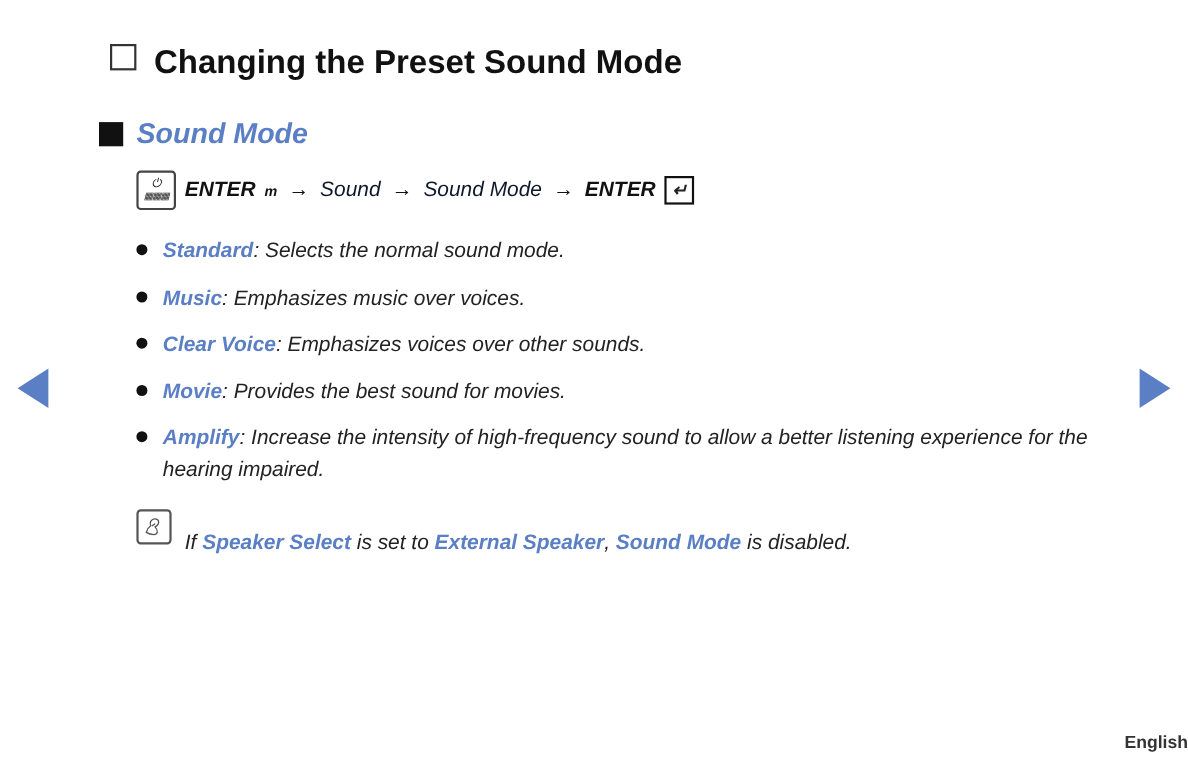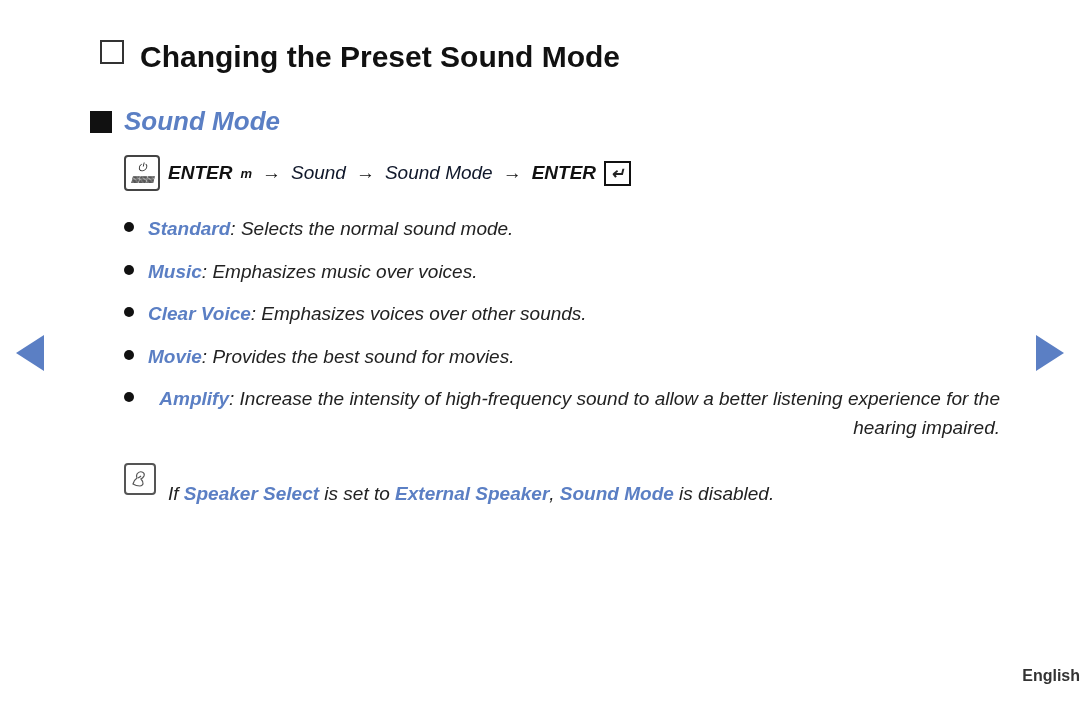--- a/index.html
+++ b/index.html
@@ -145,21 +145,20 @@
       margin-bottom: 20px;
     }
 
     .bullet-list li {
       display: flex;
       align-items: flex-start;
       gap: 14px;
       margin-bottom: 14px;
       font-size: 19px;
       line-height: 1.5;
-      text-align: right;
     }
 
     .bullet-dot {
       width: 10px;
       height: 10px;
       background: #111;
       border-radius: 50%;
       flex-shrink: 0;
       margin-top: 7px;
     }

